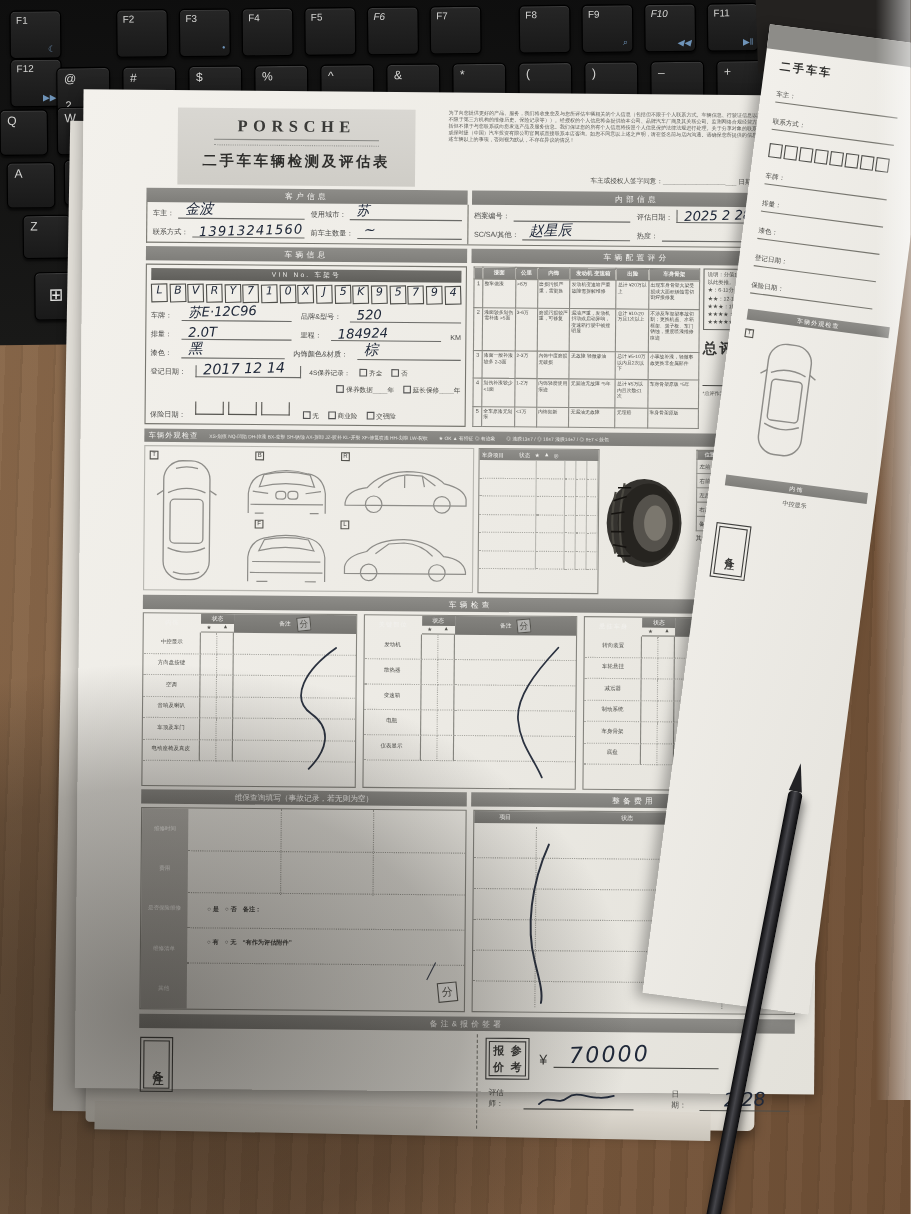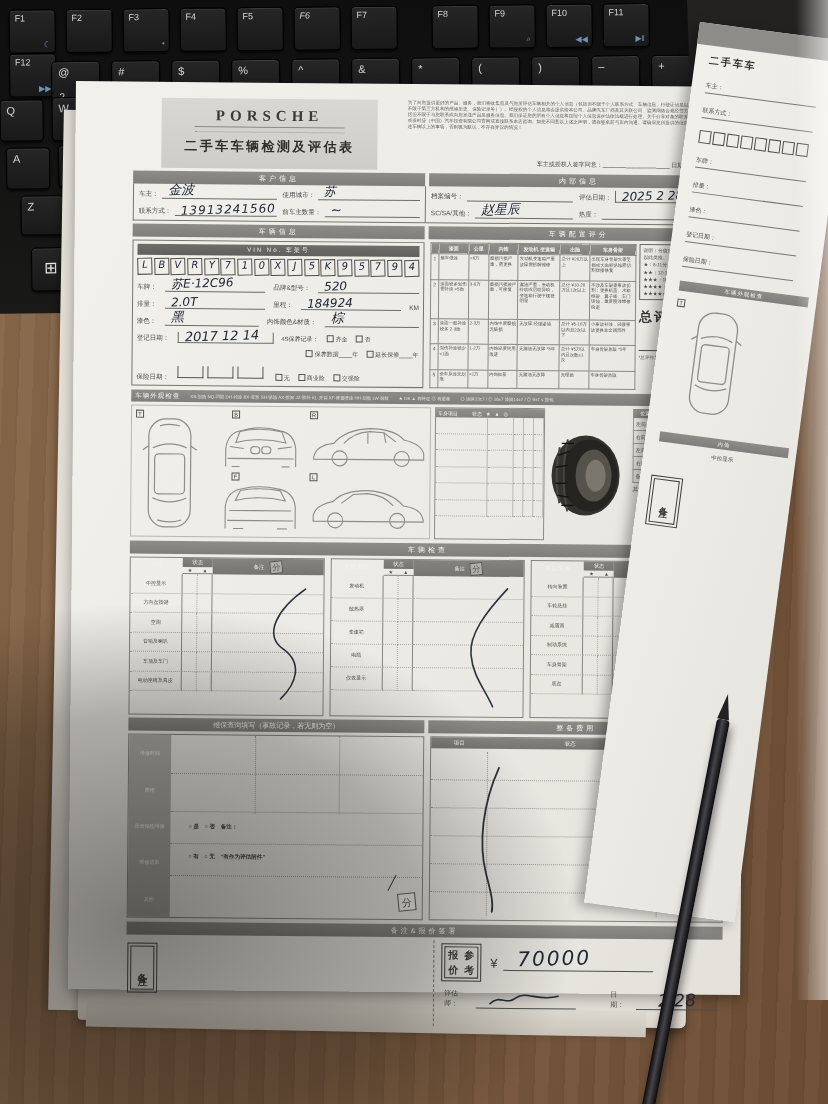--- a/index.html
+++ b/index.html
@@ -181,21 +181,21 @@
 <div class="photo">
 
   <div class="kb">
     <div class="frow" style="position:absolute; left:20px; top:14px; width:700px; height:46px;">
 
         <div class="key fk" style="position:relative; float:left; margin-right:10px;">
           <span class="kl">F1</span>
           <span class="ks">☾</span>
         </div>
 
-        <div class="key fk" style="position:relative; float:left; margin-right:10px;">
+        <div class="key fk" style="position:relative; float:left; margin-right:10px;margin-left:40px;">
           <span class="kl">F2</span>
           <span class="ks"></span>
         </div>
 
         <div class="key fk" style="position:relative; float:left; margin-right:10px;">
           <span class="kl">F3</span>
           <span class="ks">•</span>
         </div>
 
         <div class="key fk" style="position:relative; float:left; margin-right:10px;">
@@ -221,21 +221,21 @@
         <div class="key fk" style="position:relative; float:left; margin-right:10px;margin-left:24px;">
           <span class="kl">F8</span>
           <span class="ks"></span>
         </div>
 
         <div class="key fk" style="position:relative; float:left; margin-right:10px;">
           <span class="kl">F9</span>
           <span class="ks">⌕</span>
         </div>
 
-        <div class="key fk" style="position:relative; float:left; margin-right:10px;">
+        <div class="key fk" style="position:relative; float:left; margin-right:10px;font-style:italic;">
           <span class="kl">F10</span>
           <span class="ks">◀◀</span>
         </div>
 
         <div class="key fk" style="position:relative; float:left; margin-right:10px;">
           <span class="kl">F11</span>
           <span class="ks">▶‖</span>
         </div>
 
         <div class="key fk" style="position:relative; float:left; margin-right:10px;">

